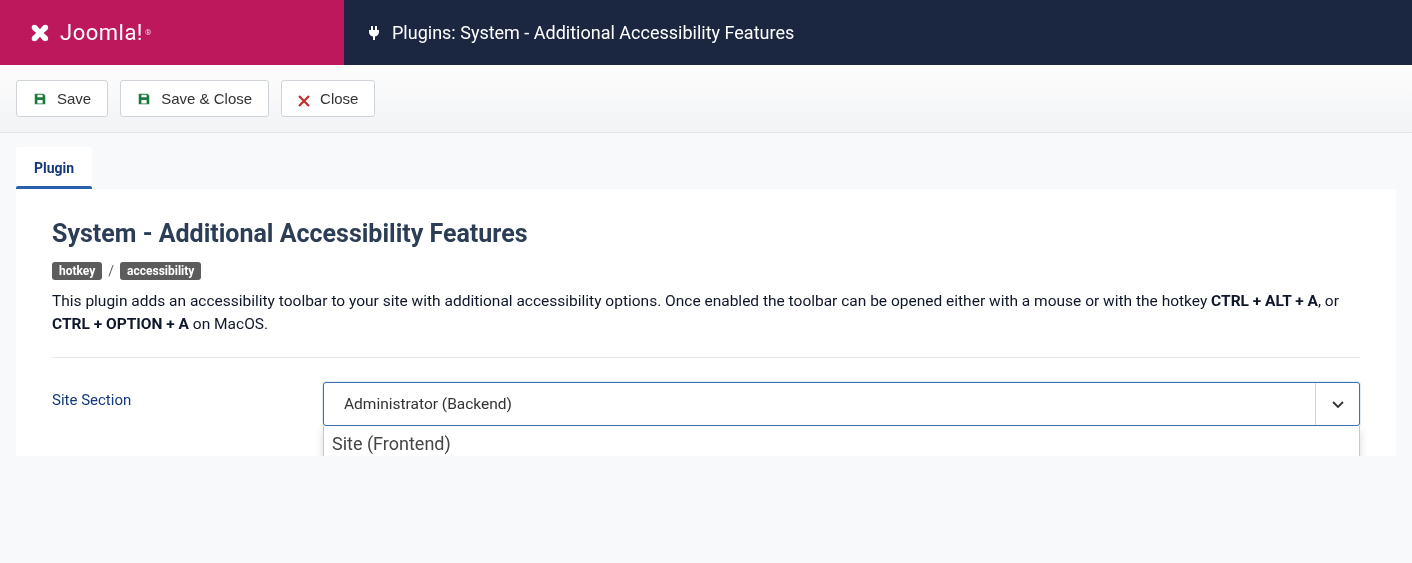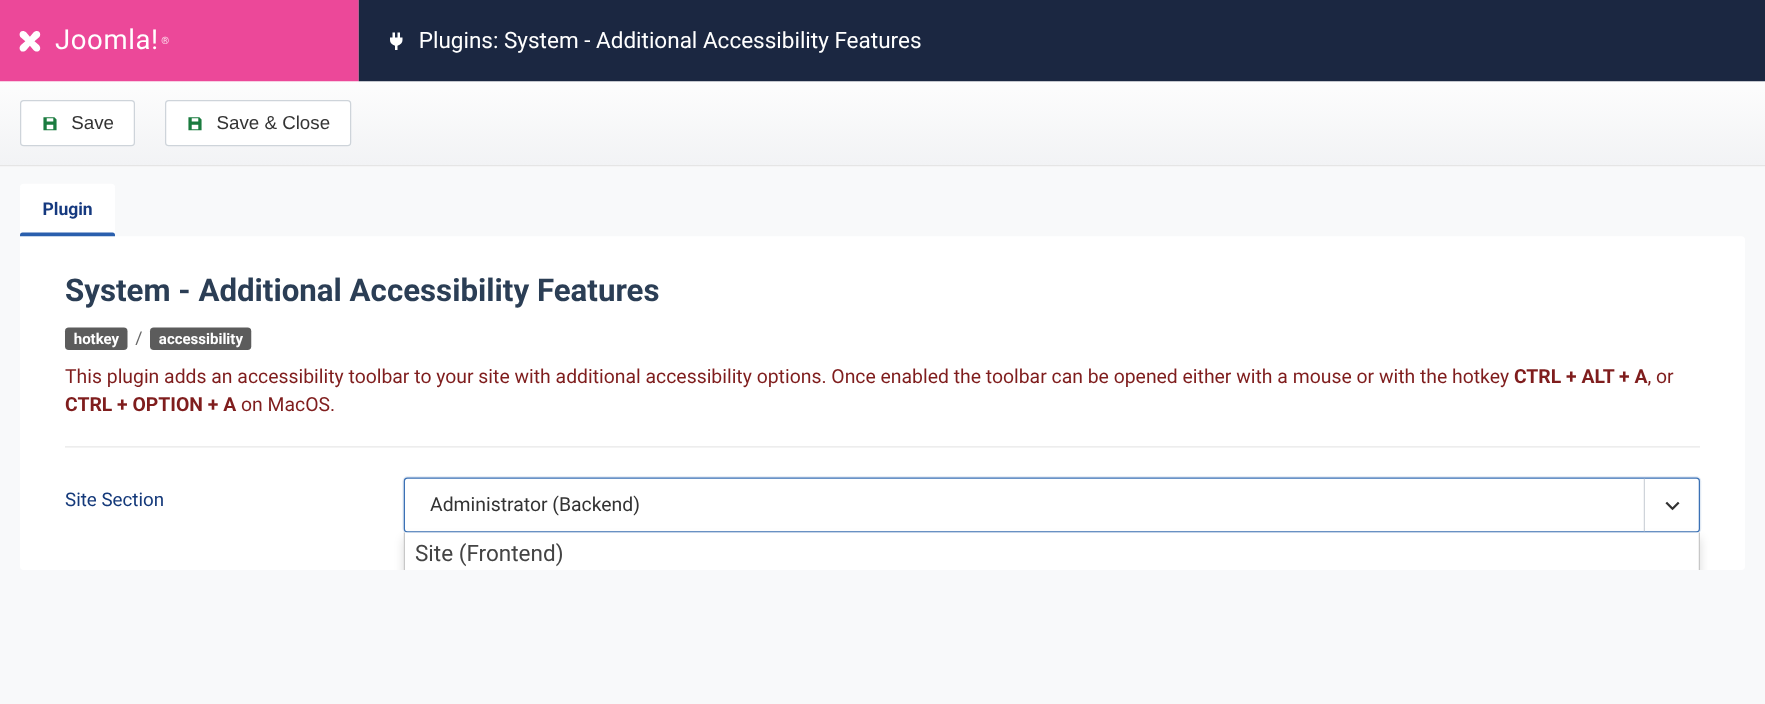--- a/index.html
+++ b/index.html
@@ -1,46 +1,46 @@
 <!DOCTYPE html>
 <html><head>
   <meta charset="utf-8">
   <style>
     * { margin: 0; padding: 0; box-sizing: border-box; }
     body { font-family: -apple-system, BlinkMacSystemFont, "Segoe UI", Roboto, Helvetica, Arial, sans-serif; background: #f8f9fa; color: #1c1c1c; }
     
     .header { display: flex; height: 65px; }
-    .header-left { width: 287px; background: #ec4899; display: flex; align-items: center; padding-left: 12px; }
+    .header-left { width: 344px; background: #be185d; display: flex; align-items: center; padding-left: 28px; }
     .header-right { flex: 1; background: #1b2741; display: flex; align-items: center; padding-left: 22px; color: #fff; font-size: 18px; }
     
     .joomla-logo { display: flex; align-items: center; color: #fff; }
     .joomla-mark { width: 22px; height: 22px; margin-right: 10px; }
     .joomla-word { font-size: 22px; font-weight: 400; letter-spacing: 0.5px; }
     .joomla-reg { font-size: 8px; vertical-align: super; margin-left: 2px; opacity: 0.8; }
     
     .plug-icon { width: 16px; height: 16px; margin-right: 10px; }
     
-    .toolbar { padding: 15px 16px; background: linear-gradient(#fdfdfd, #f2f3f5); border-bottom: 1px solid #e5e5e5; display: flex; gap: 24px; }
+    .toolbar { padding: 15px 16px; background: linear-gradient(#fdfdfd, #f2f3f5); border-bottom: 1px solid #e5e5e5; display: flex; gap: 12px; }
     .btn { background: #fff; border: 1px solid #ced4da; border-radius: 3px; padding: 9px 16px; font-size: 15px; color: #333; display: inline-flex; align-items: center; gap: 10px; cursor: pointer; }
     .icon-save { color: #1a7b3f; width: 14px; height: 14px; display: inline-block; }
     .icon-close { color: #c02b2b; width: 12px; height: 12px; display: inline-block; }
     
     .content { padding: 0 16px; }
     .tabs { display: flex; margin-top: 14px; }
     .tab { background: #fff; padding: 13px 18px; font-size: 14px; color: #15397f; font-weight: 700; border-top-left-radius: 3px; border-top-right-radius: 3px; position: relative; cursor: pointer; }
     .tab::after { content: ""; position: absolute; bottom: 0; left: 0; right: 0; height: 3px; background: #2a5fad; border-radius: 2px 2px 0 0; }
     
     .panel { background: #fff; border-radius: 0 3px 3px 3px; padding: 30px 36px; }
     
     .plugin-title { font-size: 25px; font-weight: 700; color: #2b3e55; margin-bottom: 14px; }
     .tags { margin-bottom: 10px; display: flex; align-items: center; gap: 6px; }
     .tag { background: #5c5c5c; color: #fff; font-size: 12px; font-weight: 700; padding: 2px 7px; border-radius: 3px; }
     .tag-sep { color: #666; font-size: 14px; }
     
-    .desc { font-size: 15.5px; color: #7f1d1d; line-height: 1.5; margin-bottom: 20px; }
+    .desc { font-size: 15.5px; color: #0f172a; line-height: 1.5; margin-bottom: 20px; }
     .desc strong { font-weight: 700; }
     
     .hr { border: 0; border-top: 1px solid #e8e8e8; margin: 0 0 24px 0; }
     
     .form-row { display: flex; align-items: flex-start; gap: 31px; }
     .form-label { width: 240px; font-size: 15px; color: #14397a; padding-top: 9px; }
     .form-control-wrap { flex: 1; position: relative; }
     
     .select-box { width: 100%; height: 44px; border: 1px solid #3b71b5; border-radius: 3px; background: #fff; display: flex; align-items: center; position: relative; box-shadow: 0 0 0 1px rgba(59,113,181,0.15); }
     .select-text { padding: 0 20px; font-size: 15.5px; color: #333; flex: 1; }
@@ -82,20 +82,28 @@
     <span>Save</span>
   </button>
   <button class="btn">
     <span class="icon-save">
       <svg viewBox="0 0 16 16" fill="currentColor" width="14" height="14">
           <path d="M2 2h10l2 2v10H2V2zm3 1v3h6V3H5zm0 10h6V9H5v4z"></path>
         </svg>
     </span>
     <span>Save &amp; Close</span>
   </button>
+  <button class="btn">
+    <span class="icon-close">
+      <svg viewBox="0 0 12 12" fill="none" stroke="currentColor" stroke-width="2.2" width="12" height="12">
+          <path d="M1 1l10 10M11 1L1 11"></path>
+        </svg>
+    </span>
+    <span>Close</span>
+  </button>
 </div>
 
 <div class="content">
   <div class="tabs">
     <div class="tab">
       <span>Plugin</span>
     </div>
   </div>
   <div class="panel">
     <h2 class="plugin-title">System - Additional Accessibility Features</h2>

